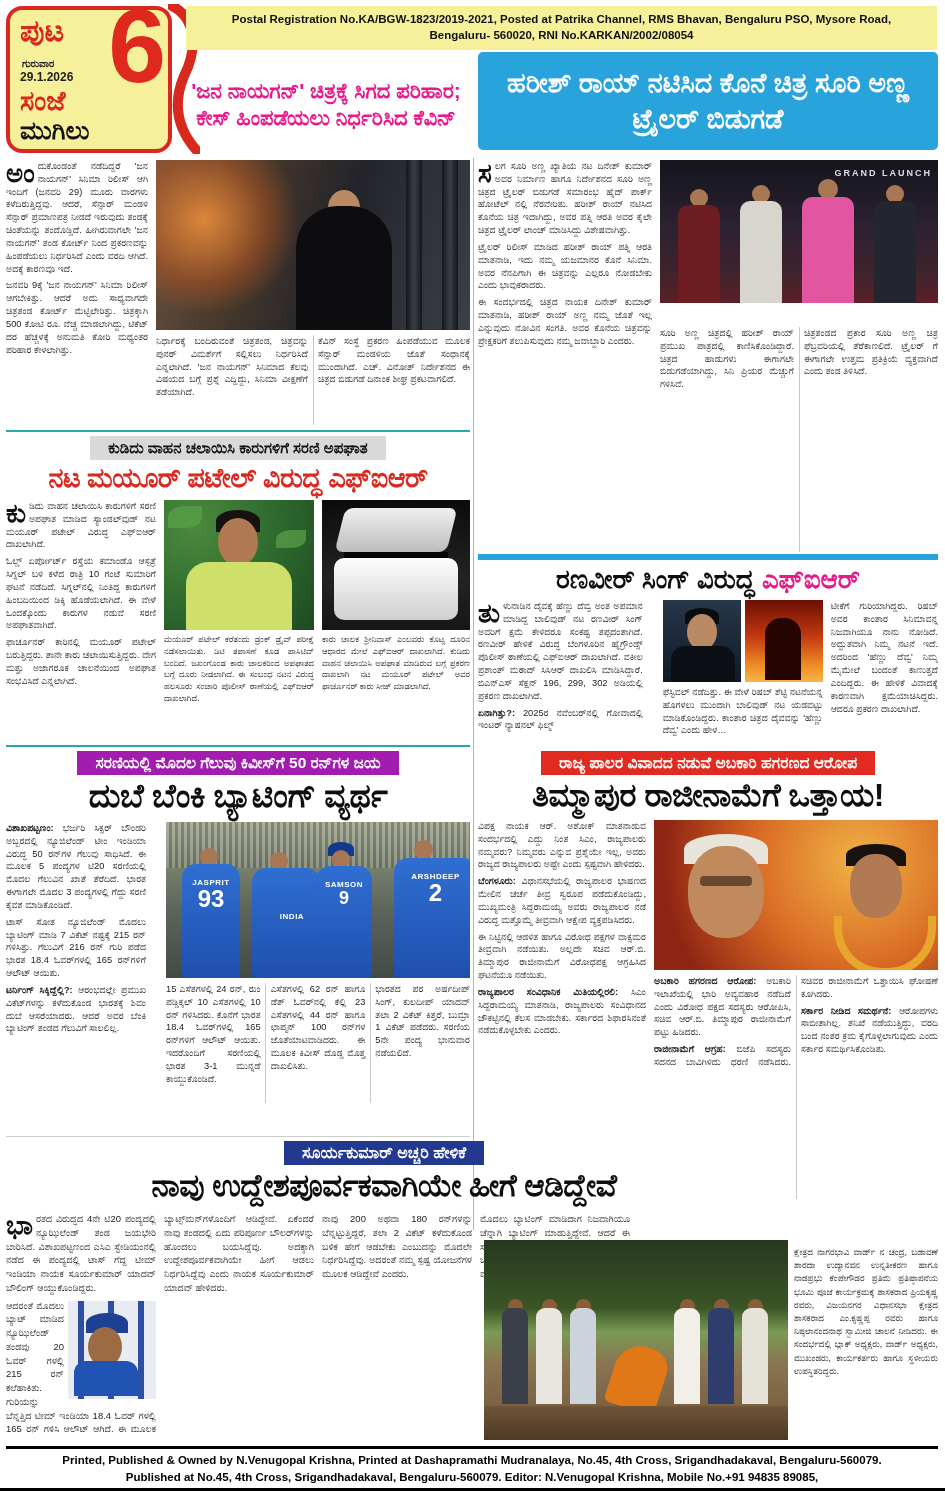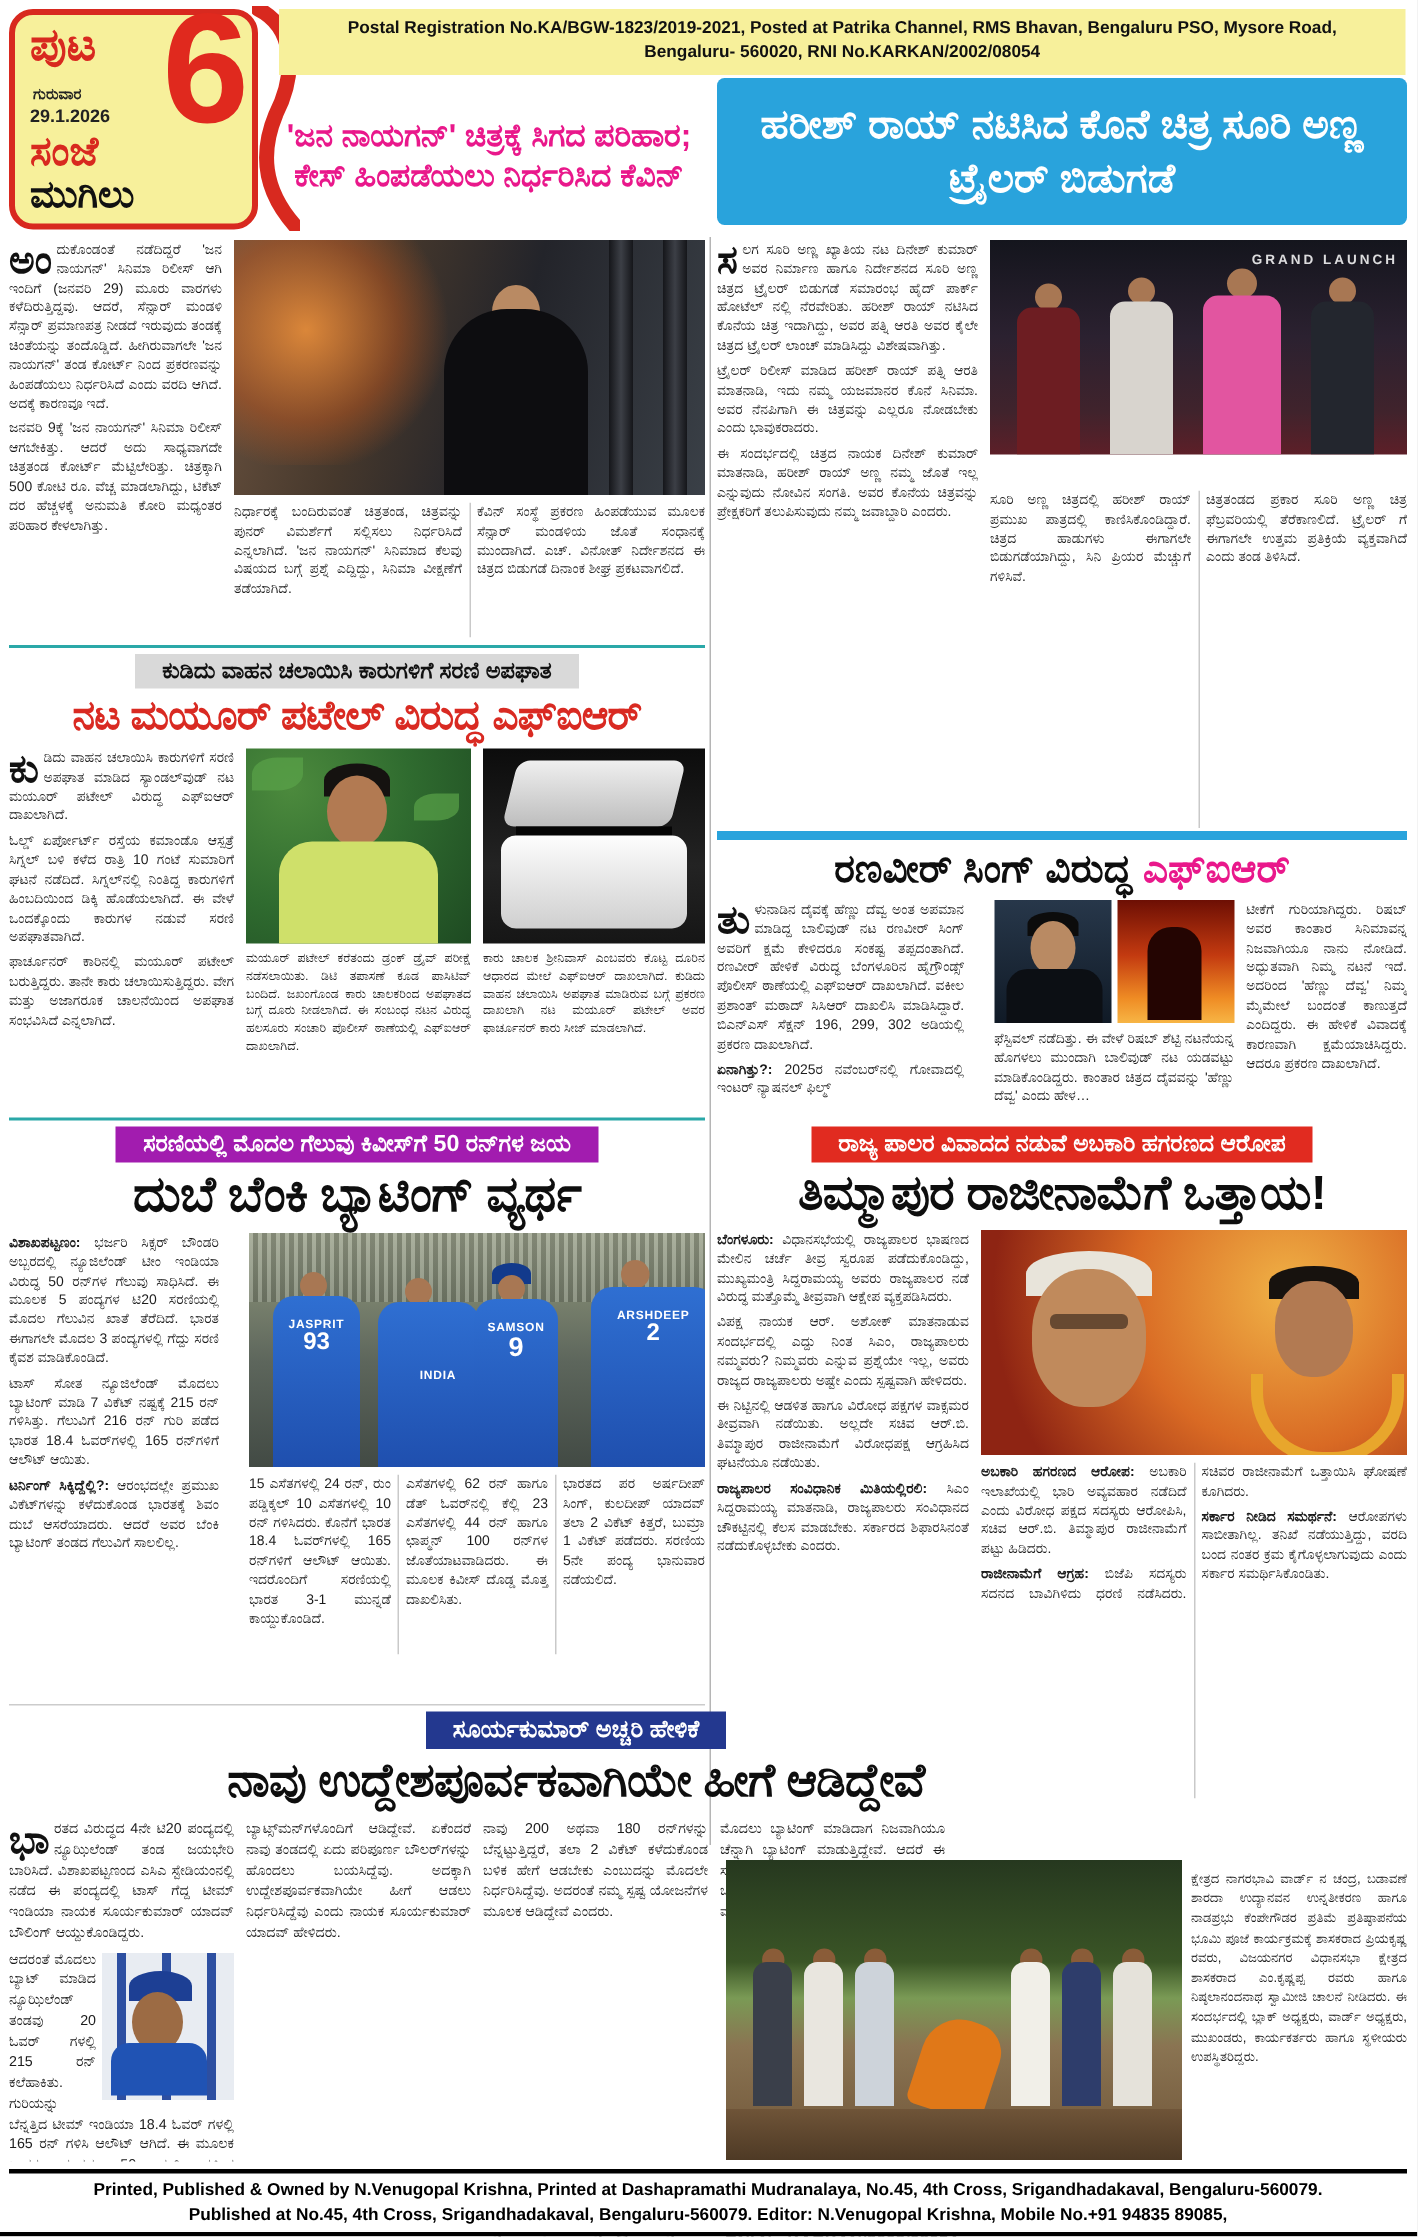--- a/index.html
+++ b/index.html
@@ -81,21 +81,21 @@
   .ph-ranveer .suit { left:8px; top:46px; width:64px; height:36px; background:#0c0f14; border-radius:14px 14px 0 0; }
 
   .ph-fire { background:linear-gradient(180deg,#6d0f04,#c33a10 45%,#ef8c24 80%,#f7b545); }
   .ph-fire .sil { left:20px; top:18px; width:36px; height:62px; background:#240502; border-radius:16px 16px 0 0; }
 
   .ph-cricket { background:linear-gradient(180deg,#99a089 0%,#79816d 28%,#5d665c 55%,#424a44 100%); }
   .ph-cricket .crowd { left:0; top:0; width:100%; height:46px;
       background:repeating-linear-gradient(90deg, rgba(255,255,255,.18) 0 3px, rgba(40,40,40,.2) 3px 6px); }
   .ph-cricket .torso { background:linear-gradient(180deg,#2f6fd2,#1f4fae); border-radius:14px 14px 0 0; color:#fff; text-align:center; }
   .ph-cricket .torso .nm { position:relative; display:block; font-weight:bold; font-size:8px; margin-top:14px; letter-spacing:.5px; }
-  .ph-cricket .torso .no { position:relative; display:block; font-weight:bold; font-size:16px; line-height:1; }
+  .ph-cricket .torso .no { position:relative; display:block; font-weight:bold; font-size:24px; line-height:1; }
   .ph-cricket .head { background:#a87753; border-radius:50%; }
   .ph-cricket .capblue { background:#123a8c; border-radius:50% 50% 0 0; }
 
   .ph-sidda { background:radial-gradient(circle at 72% 28%, #f0b246, #d96a24 45%, #8e2413 85%); }
   .ph-sidda .face1 { left:34px; top:26px; width:76px; height:92px; background:#c08a5c; border-radius:46%; }
   .ph-sidda .hair1 { left:30px; top:14px; width:84px; height:30px; background:#e8e4da; border-radius:50% 50% 0 0; }
   .ph-sidda .glass { left:46px; top:56px; width:52px; height:10px; background:rgba(30,20,15,.55); border-radius:4px; }
   .ph-sidda .face2 { left:196px; top:34px; width:52px; height:64px; background:#b27a52; border-radius:46%; }
   .ph-sidda .hair2 { left:192px; top:24px; width:60px; height:22px; background:#17120e; border-radius:50% 50% 0 0; }
   .ph-sidda .garland { left:180px; top:96px; width:86px; height:52px; border:8px solid #e8a62c; border-top:none; border-radius:0 0 48px 48px; background:transparent; }
@@ -286,22 +286,22 @@
         </div>
       </div>
     </div>
   </div>
 
   <div class="abs" style="left:478px; top:751px; width:460px; height:478px;">
     <div style="text-align:center;"><span class="kicker k-red">ರಾಜ್ಯ ಪಾಲರ ವಿವಾದದ ನಡುವೆ ಅಬಕಾರಿ ಹಗರಣದ ಆರೋಪ</span></div>
     <div class="hl-big" style="margin-top:2px; font-size:32px;">ತಿಮ್ಮಾಪುರ ರಾಜೀನಾಮೆಗೆ ಒತ್ತಾಯ!</div>
     <div style="display:flex; gap:8px; margin-top:6px;">
       <div class="bt" style="width:168px; height:380px;">
+        <p>ವಿಪಕ್ಷ ನಾಯಕ ಆರ್. ಅಶೋಕ್ ಮಾತನಾಡುವ ಸಂದರ್ಭದಲ್ಲಿ ಎದ್ದು ನಿಂತ ಸಿಎಂ, ರಾಜ್ಯಪಾಲರು ನಮ್ಮವರು? ನಿಮ್ಮವರು ಎನ್ನುವ ಪ್ರಶ್ನೆಯೇ ಇಲ್ಲ, ಅವರು ರಾಜ್ಯದ ರಾಜ್ಯಪಾಲರು ಅಷ್ಟೇ ಎಂದು ಸ್ಪಷ್ಟವಾಗಿ ಹೇಳಿದರು.</p>
         <p><span class="lead">ಬೆಂಗಳೂರು:</span> <span>ವಿಧಾನಸಭೆಯಲ್ಲಿ ರಾಜ್ಯಪಾಲರ ಭಾಷಣದ ಮೇಲಿನ ಚರ್ಚೆ ತೀವ್ರ ಸ್ವರೂಪ ಪಡೆದುಕೊಂಡಿದ್ದು, ಮುಖ್ಯಮಂತ್ರಿ ಸಿದ್ದರಾಮಯ್ಯ ಅವರು ರಾಜ್ಯಪಾಲರ ನಡೆ ವಿರುದ್ಧ ಮತ್ತೊಮ್ಮೆ ತೀವ್ರವಾಗಿ ಆಕ್ಷೇಪ ವ್ಯಕ್ತಪಡಿಸಿದರು.</span></p>
-        <p>ವಿಪಕ್ಷ ನಾಯಕ ಆರ್. ಅಶೋಕ್ ಮಾತನಾಡುವ ಸಂದರ್ಭದಲ್ಲಿ ಎದ್ದು ನಿಂತ ಸಿಎಂ, ರಾಜ್ಯಪಾಲರು ನಮ್ಮವರು? ನಿಮ್ಮವರು ಎನ್ನುವ ಪ್ರಶ್ನೆಯೇ ಇಲ್ಲ, ಅವರು ರಾಜ್ಯದ ರಾಜ್ಯಪಾಲರು ಅಷ್ಟೇ ಎಂದು ಸ್ಪಷ್ಟವಾಗಿ ಹೇಳಿದರು.</p>
         <p>ಈ ನಿಟ್ಟಿನಲ್ಲಿ ಆಡಳಿತ ಹಾಗೂ ವಿರೋಧ ಪಕ್ಷಗಳ ವಾಕ್ಸಮರ ತೀವ್ರವಾಗಿ ನಡೆಯಿತು. ಅಲ್ಲದೇ ಸಚಿವ ಆರ್.ಬಿ. ತಿಮ್ಮಾಪುರ ರಾಜೀನಾಮೆಗೆ ವಿರೋಧಪಕ್ಷ ಆಗ್ರಹಿಸಿದ ಘಟನೆಯೂ ನಡೆಯಿತು.</p>
         <p><span class="lead">ರಾಜ್ಯಪಾಲರ ಸಂವಿಧಾನಿಕ ಮಿತಿಯಲ್ಲಿರಲಿ:</span> <span>ಸಿಎಂ ಸಿದ್ದರಾಮಯ್ಯ ಮಾತನಾಡಿ, ರಾಜ್ಯಪಾಲರು ಸಂವಿಧಾನದ ಚೌಕಟ್ಟಿನಲ್ಲಿ ಕೆಲಸ ಮಾಡಬೇಕು. ಸರ್ಕಾರದ ಶಿಫಾರಸಿನಂತೆ ನಡೆದುಕೊಳ್ಳಬೇಕು ಎಂದರು.</span></p>
       </div>
       <div style="width:284px;">
         <div class="ph ph-sidda" style="width:284px; height:150px;">
           <div class="hair1"></div>
           <div class="face1"></div>
           <div class="glass"></div>
           <div class="hair2"></div>
           <div class="face2"></div>

